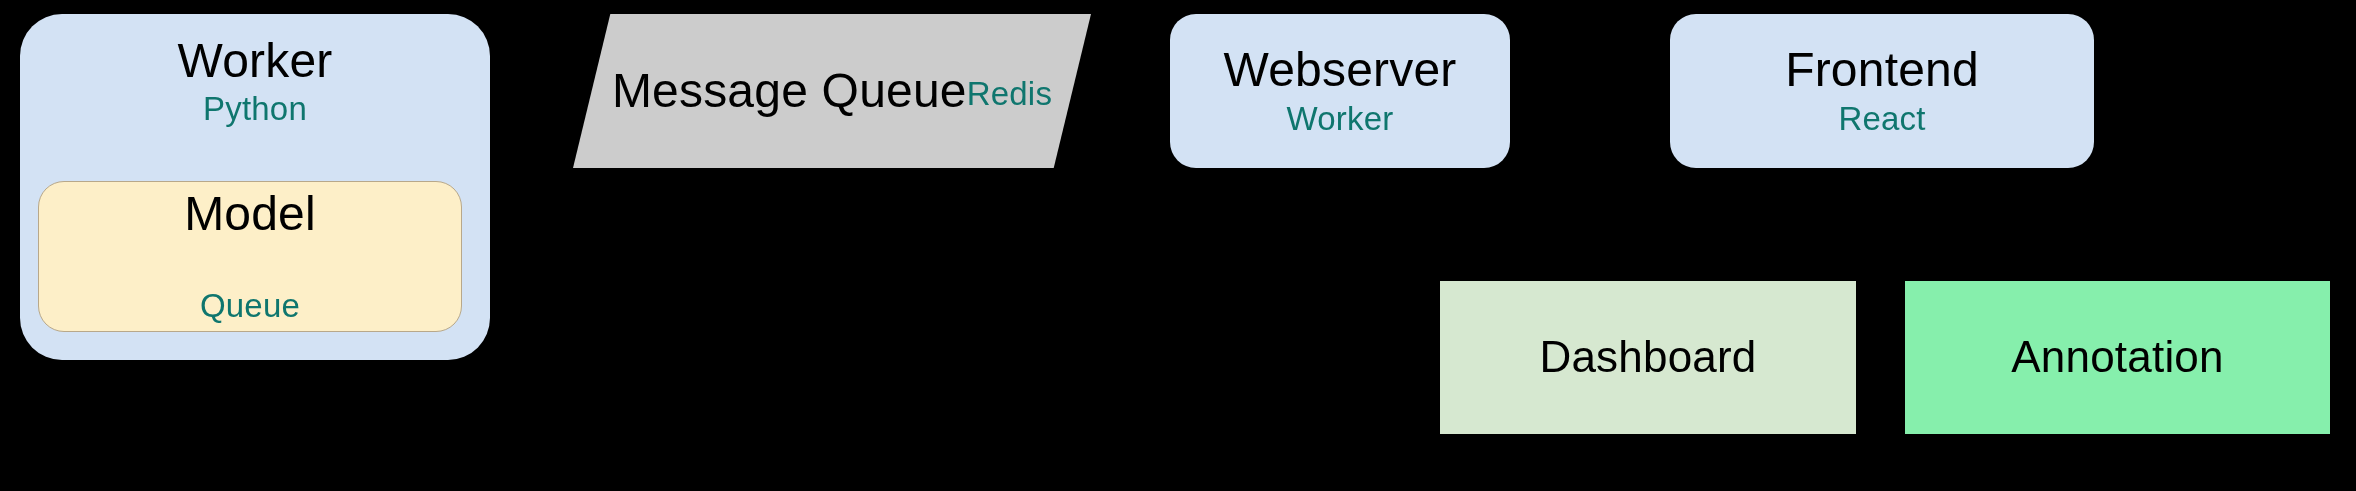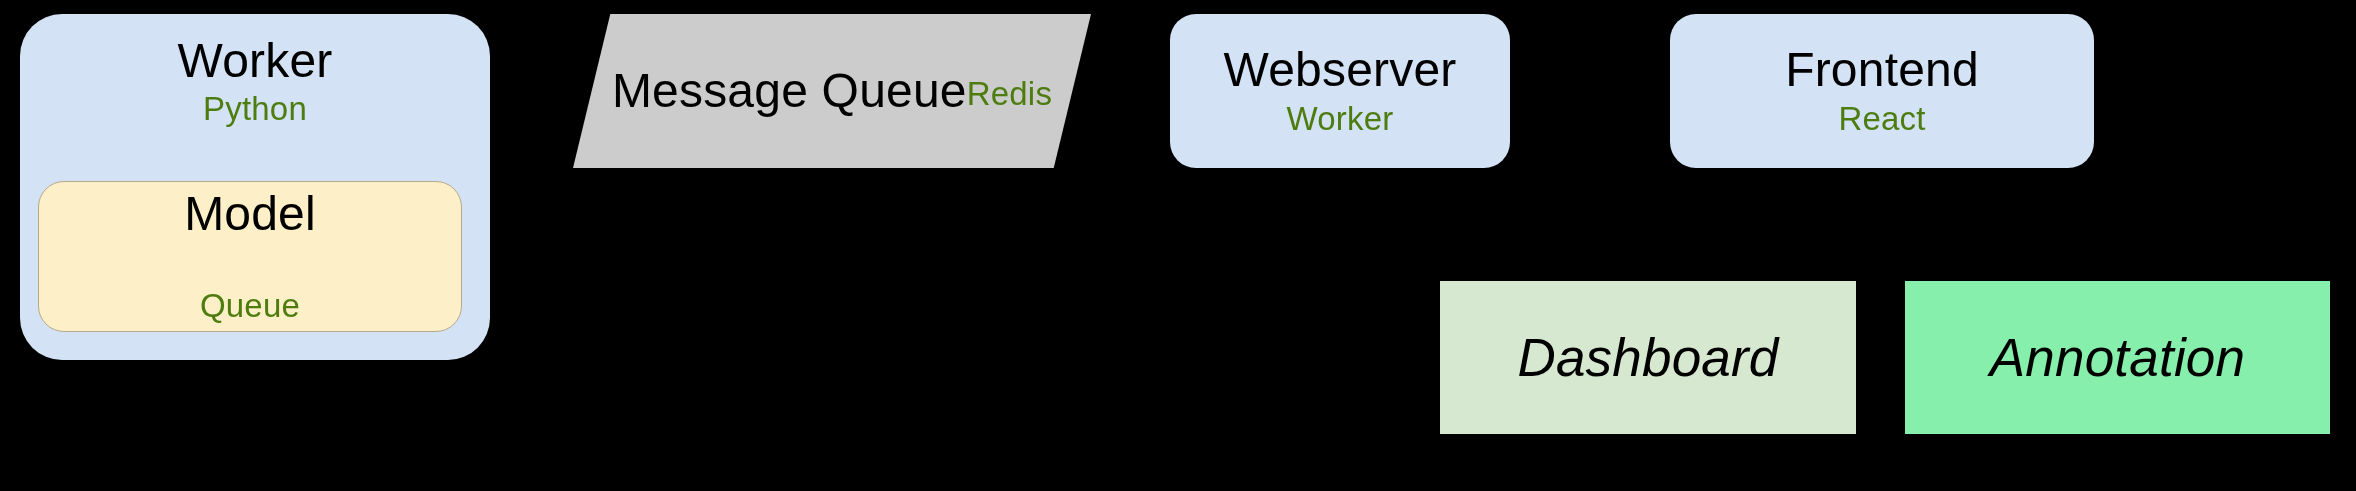--- a/index.html
+++ b/index.html
@@ -31,21 +31,21 @@
   .node .title {
     font-size: 48px;
     line-height: 1.05;
     color: #000000;
     white-space: nowrap;
     letter-spacing: 0.2px;
   }
   .node .subtitle {
     font-size: 33px;
     line-height: 1.05;
-    color: #4d7c0f;
+    color: #0f766e;
     white-space: nowrap;
     margin-top: 6px;
     letter-spacing: 0.2px;
   }
 
   
   .worker-box {
     left: 20px;
     top: 14px;
     width: 470px;
@@ -122,22 +122,21 @@
   .annotation-box {
     left: 1905px;
     top: 281px;
     width: 425px;
     height: 153px;
     background: #86efac;
     border-radius: 0;
   }
 
   .single-title .title {
-    font-size: 53px;
-    font-style: italic;
+    font-size: 44px;
   }
 </style>
 </head>
 <body>
 
 <div id="canvas">
 
   <div class="node worker-box">
     <div class="title">Worker</div>
     <div class="subtitle">Python</div>

